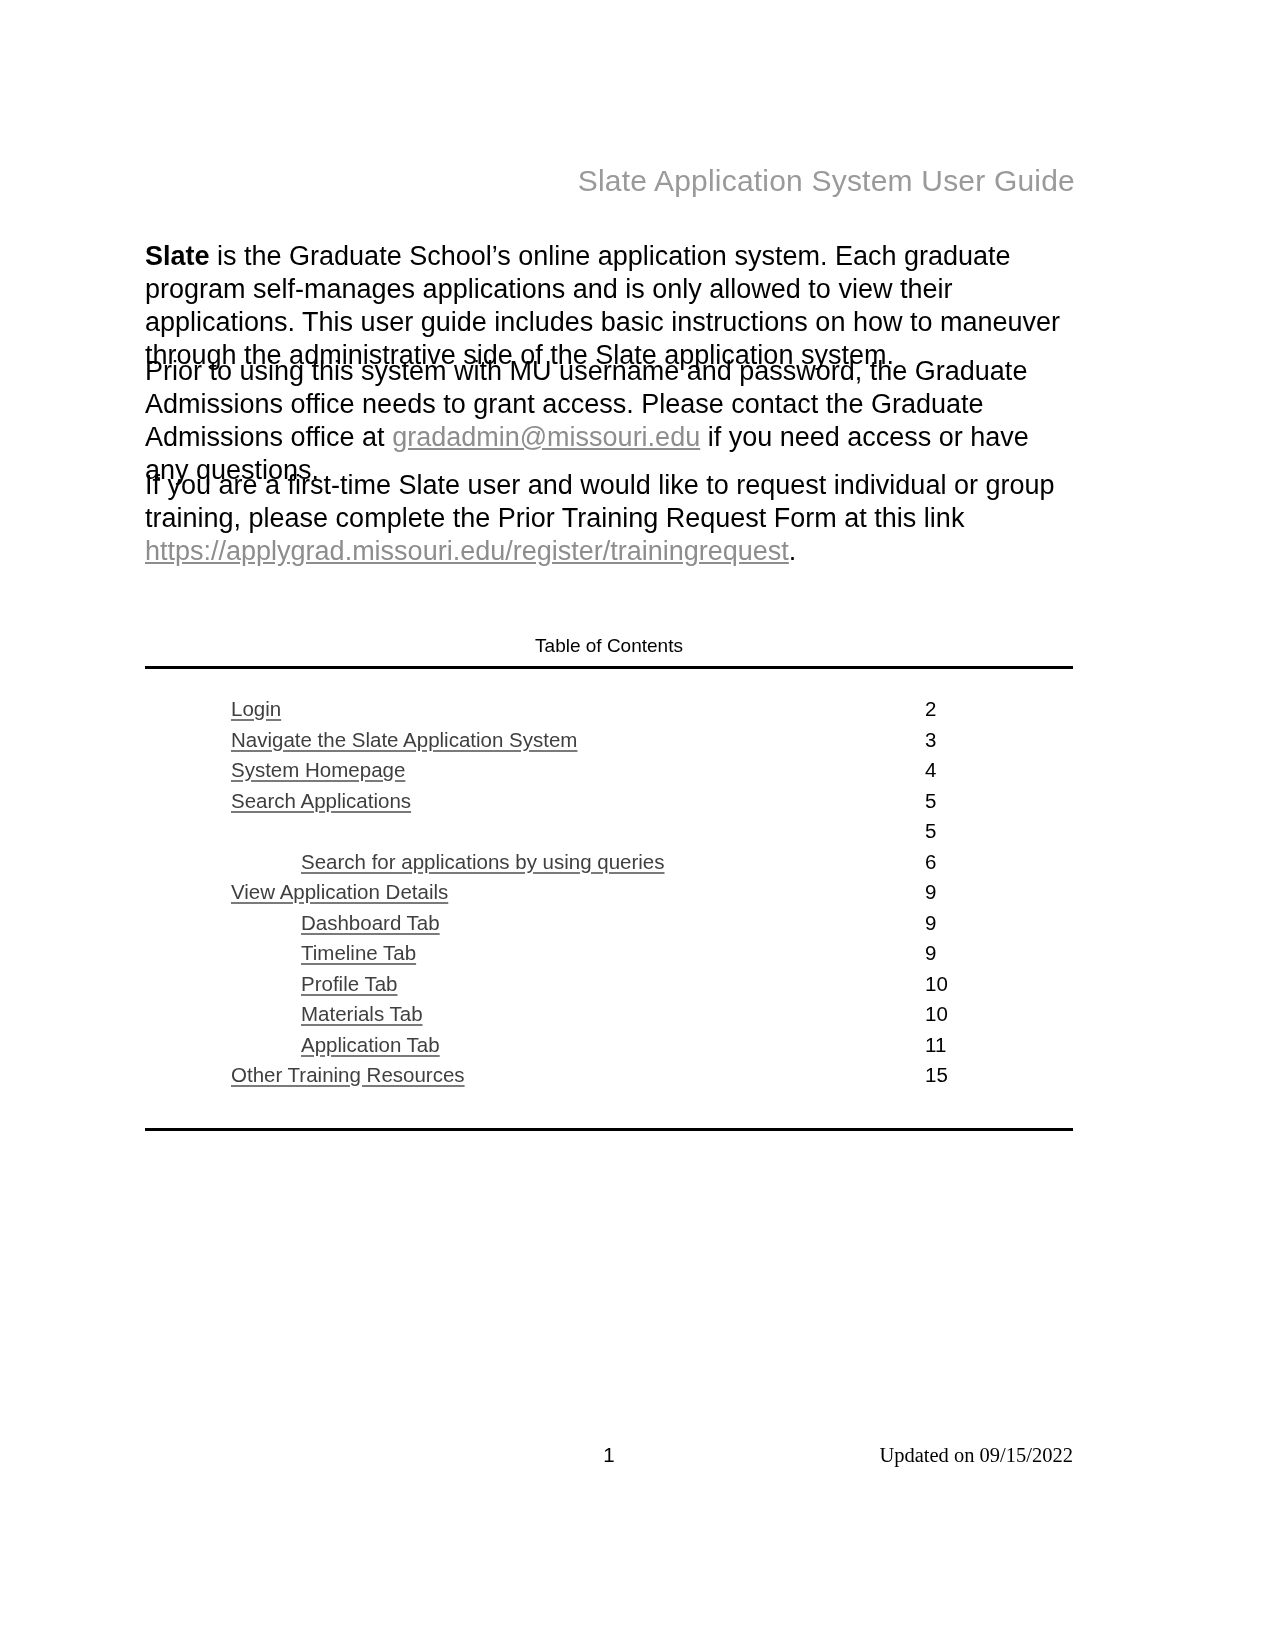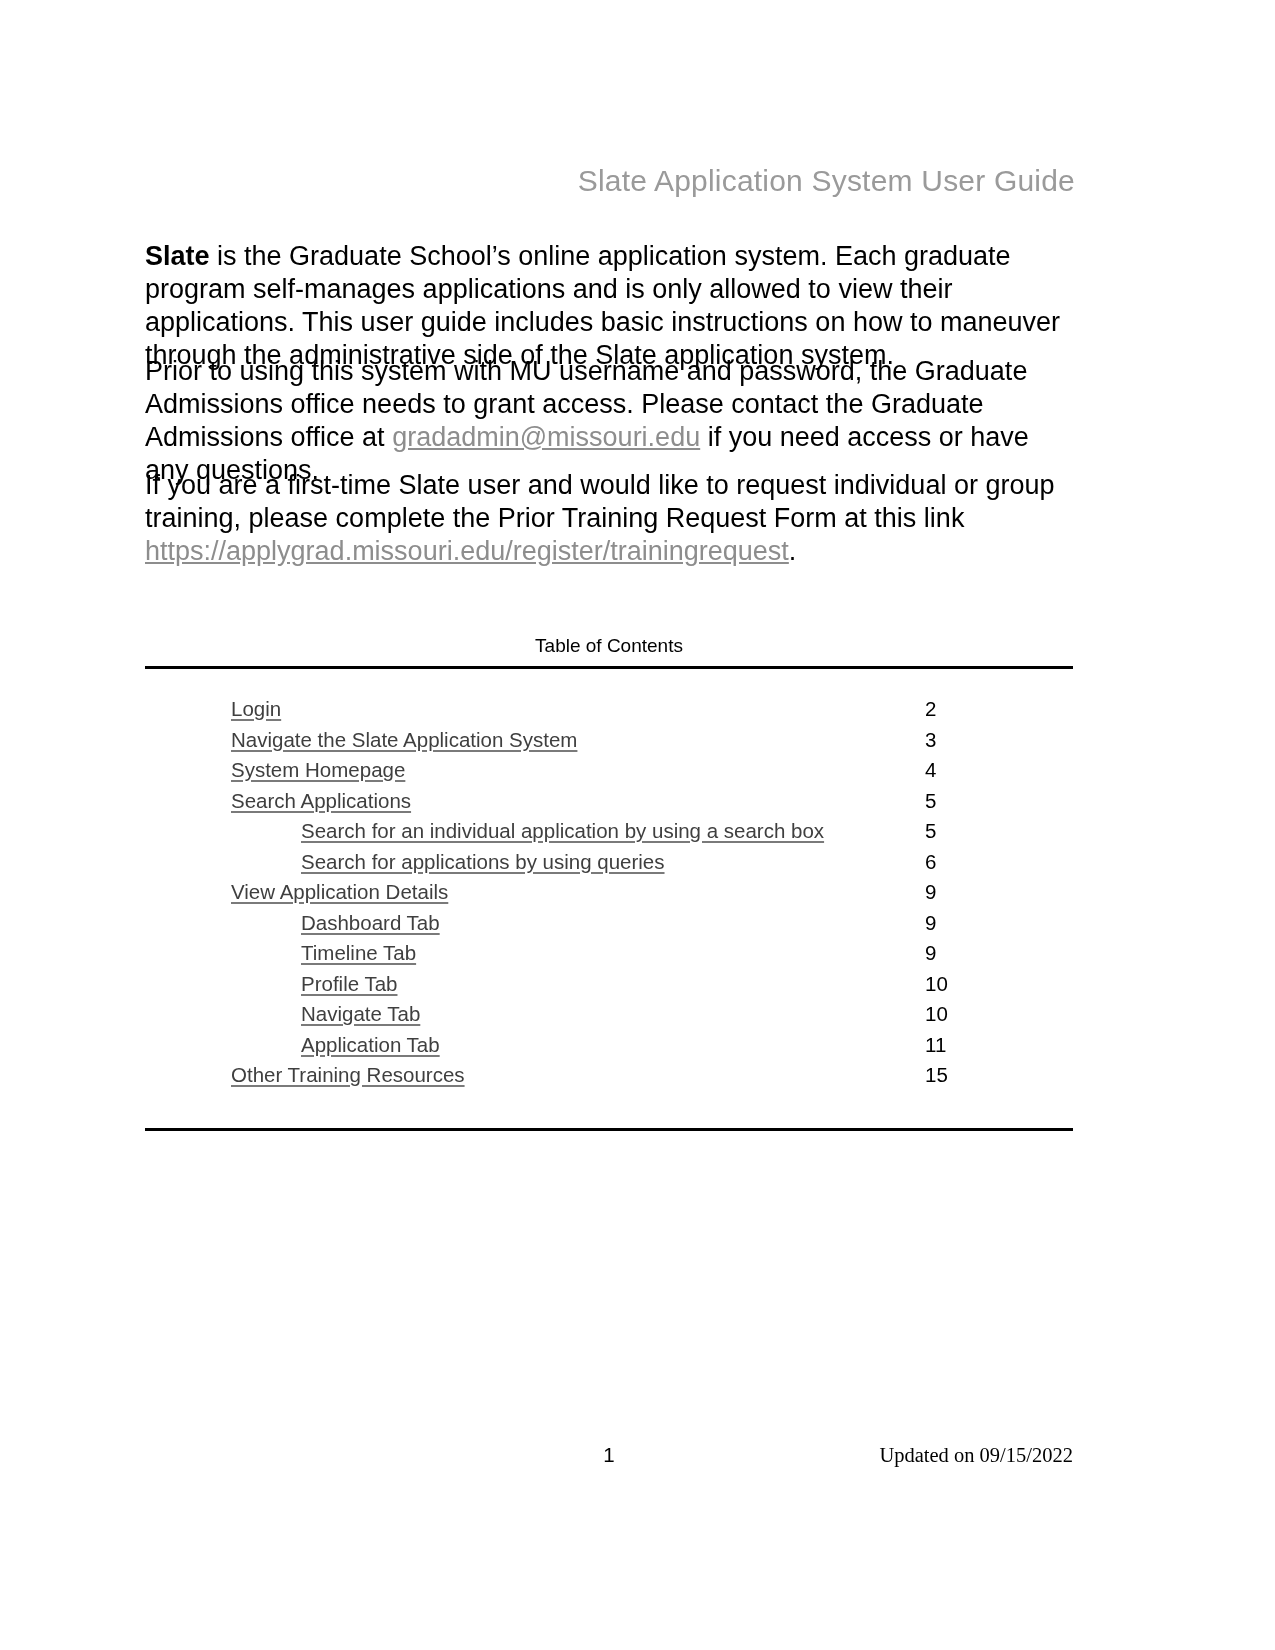--- a/index.html
+++ b/index.html
@@ -185,21 +185,20 @@
       </div>
       <div class="toc-row">
         <a class="toc-label" href="#">System Homepage</a>
         <span class="toc-page">4</span>
       </div>
       <div class="toc-row">
         <a class="toc-label" href="#">Search Applications</a>
         <span class="toc-page">5</span>
       </div>
       <div class="toc-row lvl2">
-        <a class="toc-label" href="#">Search for an individual application by using a search box</a>
         <span class="toc-page">5</span>
       </div>
       <div class="toc-row lvl2">
         <a class="toc-label" href="#">Search for applications by using queries</a>
         <span class="toc-page">6</span>
       </div>
       <div class="toc-row">
         <a class="toc-label" href="#">View Application Details</a>
         <span class="toc-page">9</span>
       </div>
@@ -209,21 +208,21 @@
       </div>
       <div class="toc-row lvl2">
         <a class="toc-label" href="#">Timeline Tab</a>
         <span class="toc-page">9</span>
       </div>
       <div class="toc-row lvl2">
         <a class="toc-label" href="#">Profile Tab</a>
         <span class="toc-page">10</span>
       </div>
       <div class="toc-row lvl2">
-        <a class="toc-label" href="#">Navigate Tab</a>
+        <a class="toc-label" href="#">Materials Tab</a>
         <span class="toc-page">10</span>
       </div>
       <div class="toc-row lvl2">
         <a class="toc-label" href="#">Application Tab</a>
         <span class="toc-page">11</span>
       </div>
       <div class="toc-row">
         <a class="toc-label" href="#">Other Training Resources</a>
         <span class="toc-page">15</span>
       </div>

